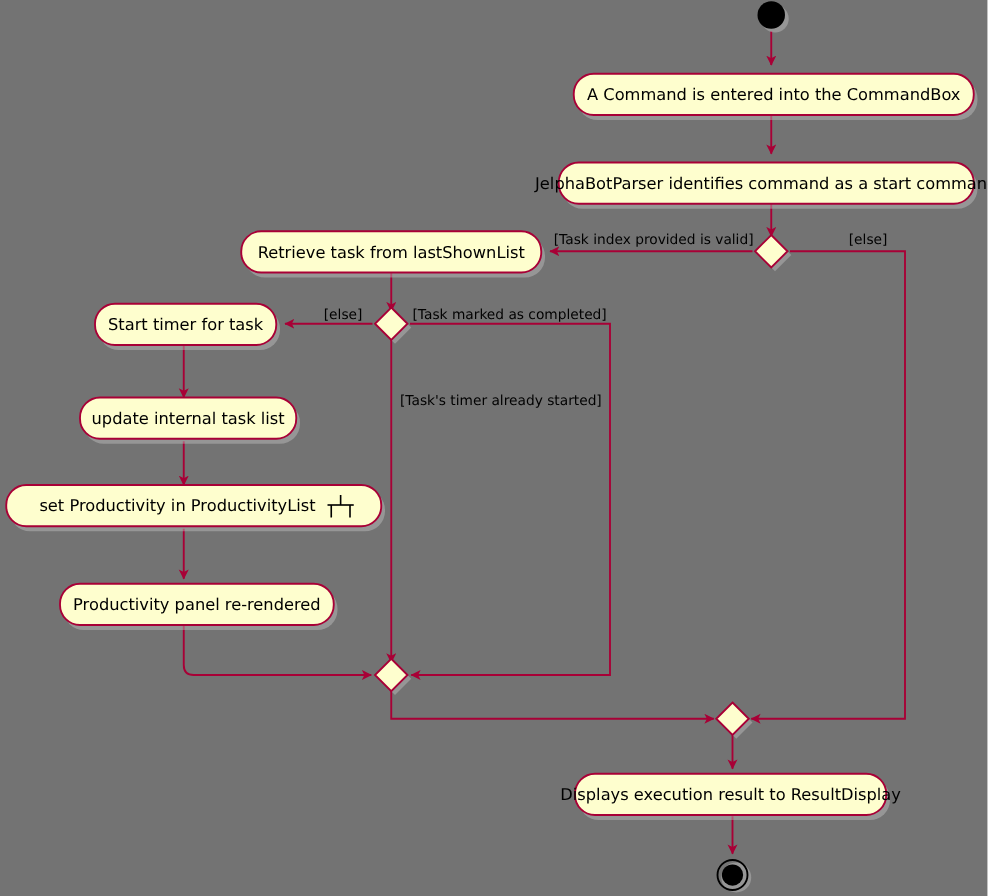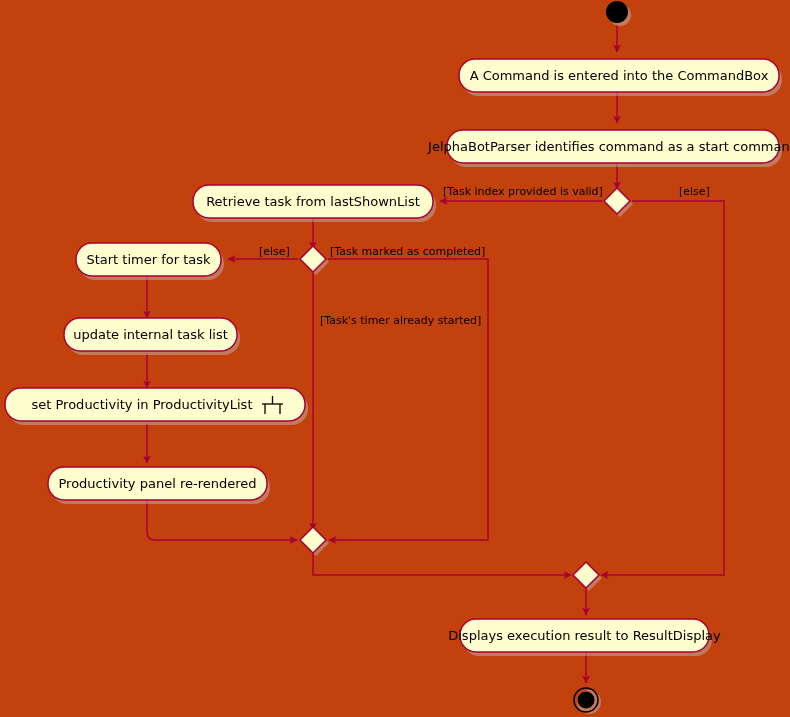--- a/index.html
+++ b/index.html
@@ -8,21 +8,21 @@
     padding: 0;
     background: #FFFFFF;
   }
   body {
     font-family: "DejaVu Sans", sans-serif;
   }
   #diagram-root {
     position: relative;
     width: 790px;
     height: 717px;
-    background: #c2410c;
+    background: #737373;
     overflow: hidden;
   }
   #diagram-svg {
     position: absolute;
     left: 0;
     top: 0;
     width: 790px;
     height: 717px;
   }
   .node-label {

